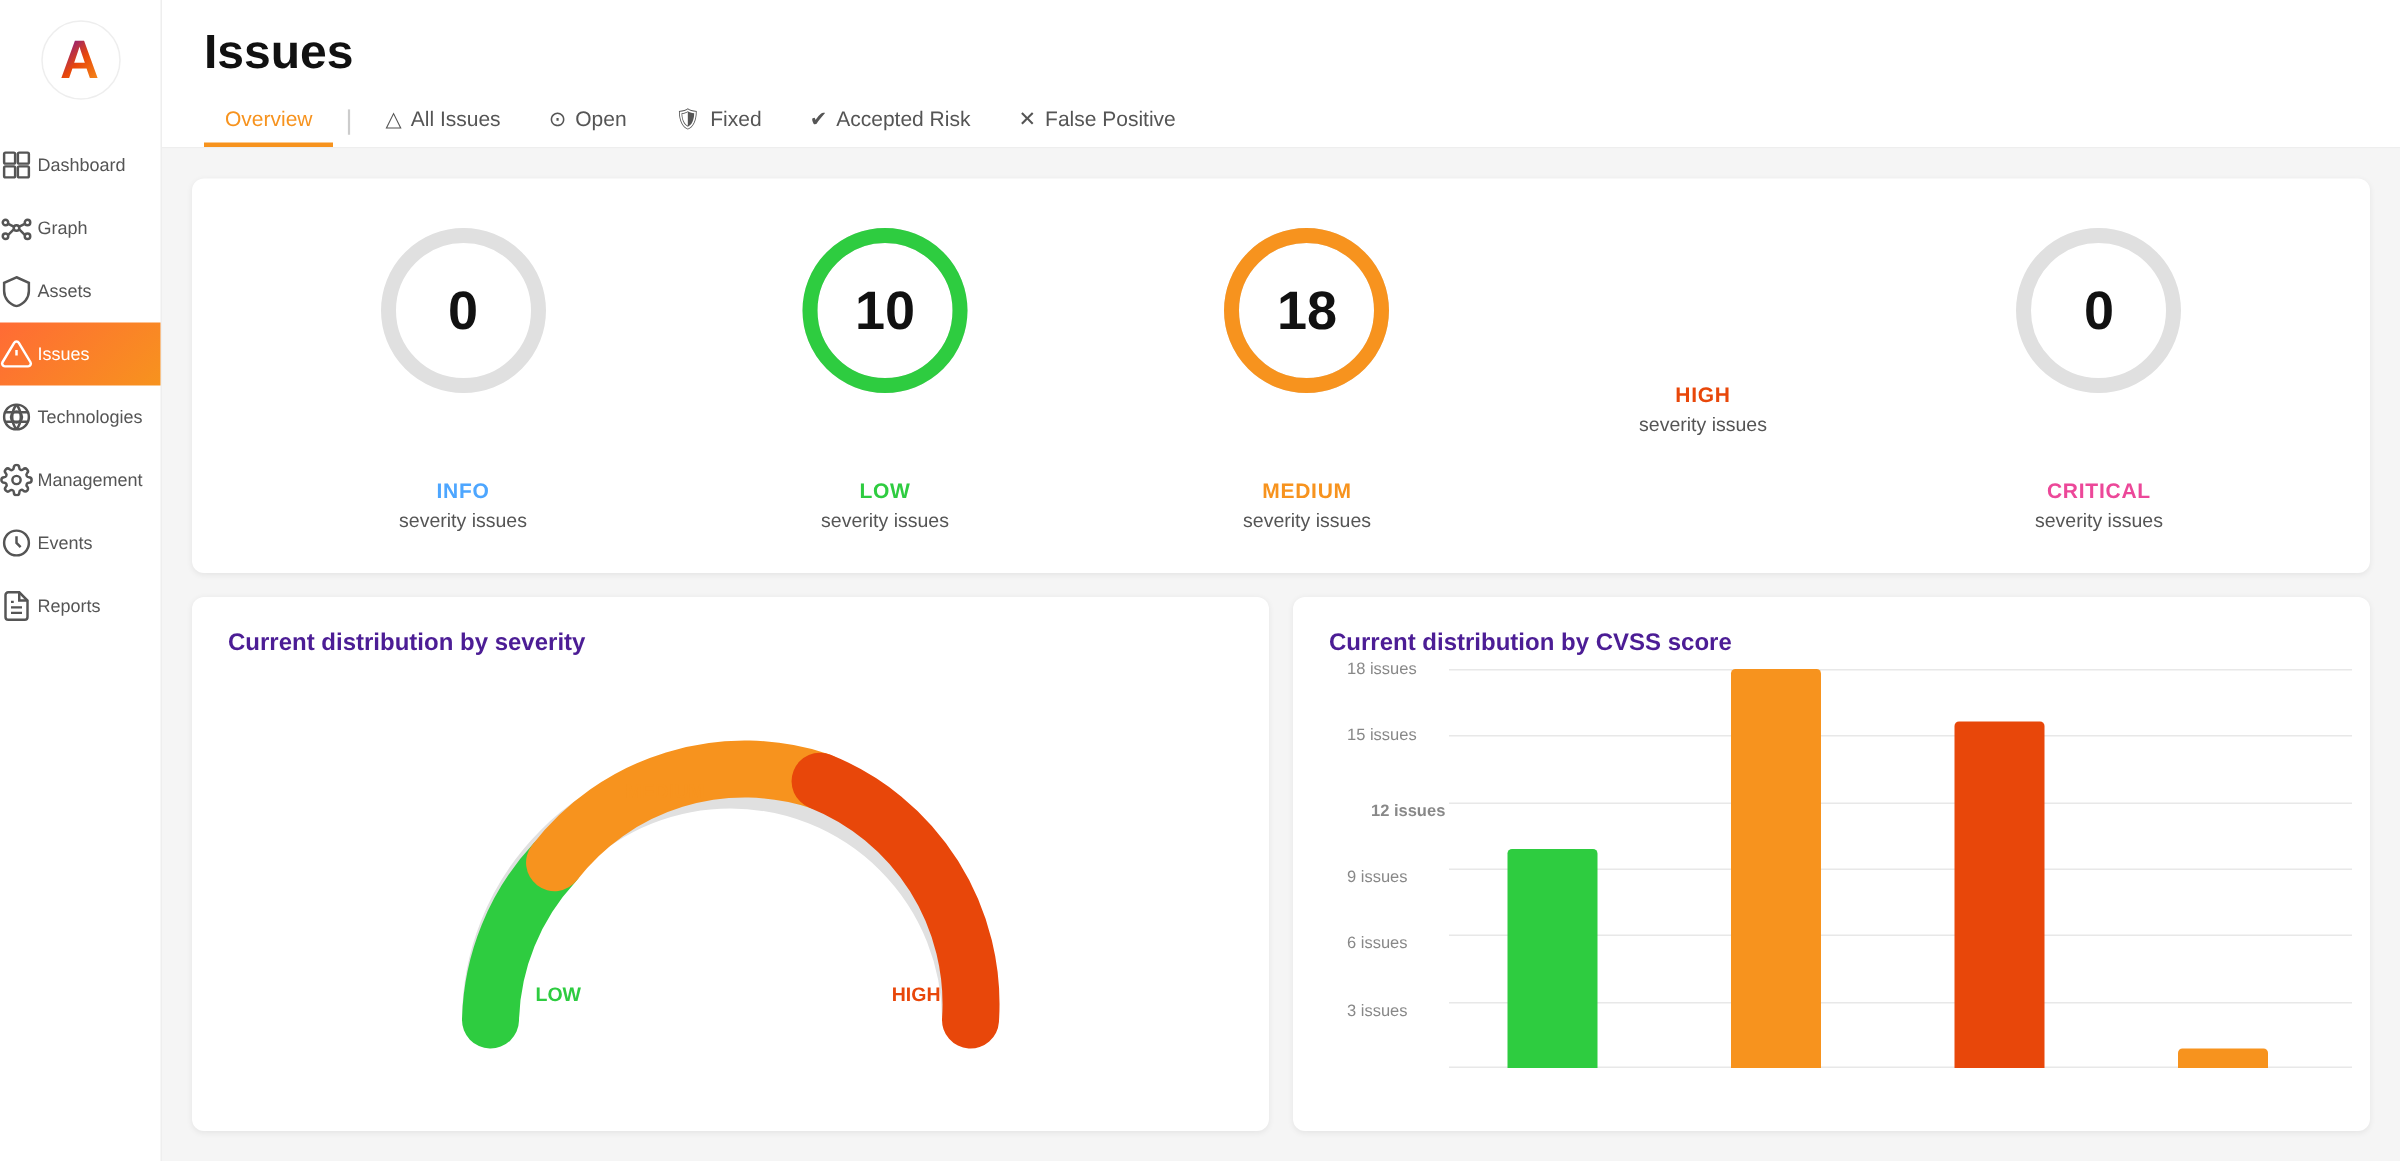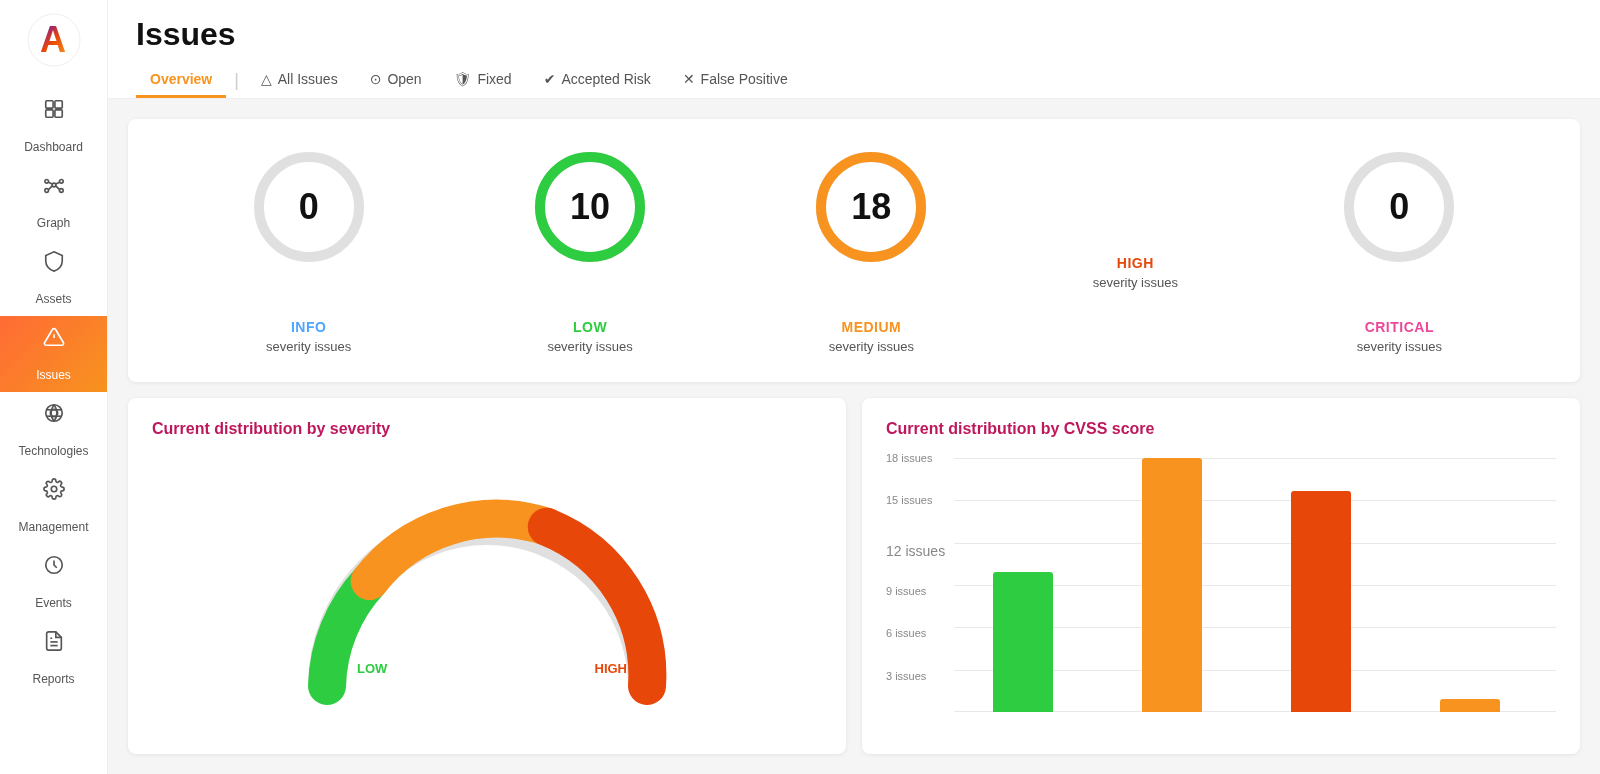--- a/index.html
+++ b/index.html
@@ -12,28 +12,28 @@
       display: flex;
       flex-direction: column;
       align-items: center;
       padding-top: 12px;
       flex-shrink: 0;
       border-right: 1px solid #eee;
       z-index: 10;
     }
     .sidebar-item {
       display: flex;
-      flex-direction: column;
+      flex-direction: row;
       align-items: center;
       padding: 10px 0;
       width: 100%;
       cursor: pointer;
       color: #555;
       font-size: 12px;
-      gap: 20px;
+      gap: 3px;
     }
     .sidebar-item.active {
       background: linear-gradient(135deg, #ff6b35, #f7931e);
       color: #fff;
     }
     .sidebar-item svg { width: 22px; height: 22px; }
 
     
     .main {
       flex: 1;
@@ -67,21 +67,21 @@
       padding: 8px 14px;
       font-size: 14px;
       cursor: pointer;
       color: #555;
       border-bottom: 3px solid transparent;
       white-space: nowrap;
     }
     .header-tab.active {
       color: #f7931e;
       border-bottom: 3px solid #f7931e;
-      font-weight: 700;
+      font-weight: 400;
     }
     .tab-divider {
       color: #ccc;
       font-size: 18px;
       margin: 0 4px;
     }
 
     
     .content {
       flex: 1;
@@ -157,22 +157,21 @@
       padding: 22px 24px;
       box-shadow: 0 1px 4px rgba(0,0,0,0.07);
       flex: 1;
       display: flex;
       flex-direction: column;
       overflow: hidden;
     }
     .chart-title {
       font-size: 16px;
       font-weight: 600;
-      color: #be185d;
-      margin-bottom: 12px;
+      color: #4c1d95;
     }
     .chart-body { flex: 1; display: flex; align-items: center; justify-content: center; }
 
     
     .semi-donut-wrapper {
       position: relative;
       width: 380px;
       height: 220px;
       margin-top: 10px;
     }
@@ -400,38 +399,38 @@
             
             <div class="segment-label label-low">LOW</div>
             <div class="segment-label label-medium">MEDIUM</div>
             <div class="segment-label label-high">HIGH</div>
           </div>
         </div>
       </div>
 
       <div class="chart-card">
         <div class="chart-title">Current distribution by CVSS score</div>
-        <div class="chart-body" style="width:100%;height:100%;">
+        <div class="chart-body" style="width:100%;height:100%;margin-left:12px;">
 
           <div style="width:100%;height:100%;position:relative;padding-left:70px;padding-bottom:20px;padding-top:8px;">
 
             <div style="position:absolute;left:0;right:0;top:8px;bottom:20px;">
 
               <div style="position:absolute;top:0%;left:0;right:0;display:flex;align-items:center;">
                 <span style="position:absolute;left:0;font-size:11px;color:#888;white-space:nowrap;">18 issues</span>
                 <div style="position:absolute;left:68px;right:0;border-top:1px solid #e8e8e8;"></div>
               </div>
 
               <div style="position:absolute;top:16.7%;left:0;right:0;display:flex;align-items:center;">
                 <span style="position:absolute;left:0;font-size:11px;color:#888;white-space:nowrap;">15 issues</span>
                 <div style="position:absolute;left:68px;right:0;border-top:1px solid #e8e8e8;"></div>
               </div>
 
               <div style="position:absolute;top:33.3%;left:0;right:0;">
-                <span style="position:absolute;left:0;font-size:14px;color:#888;white-space:nowrap;">12 issues</span>
+                <span style="position:absolute;left:16px;font-size:11px;color:#888;white-space:nowrap;font-weight:bold;">12 issues</span>
                 <div style="position:absolute;left:68px;right:0;border-top:1px solid #e8e8e8;"></div>
               </div>
 
               <div style="position:absolute;top:50%;left:0;right:0;">
                 <span style="position:absolute;left:0;font-size:11px;color:#888;white-space:nowrap;">9 issues</span>
                 <div style="position:absolute;left:68px;right:0;border-top:1px solid #e8e8e8;"></div>
               </div>
 
               <div style="position:absolute;top:66.7%;left:0;right:0;">
                 <span style="position:absolute;left:0;font-size:11px;color:#888;white-space:nowrap;">6 issues</span>

